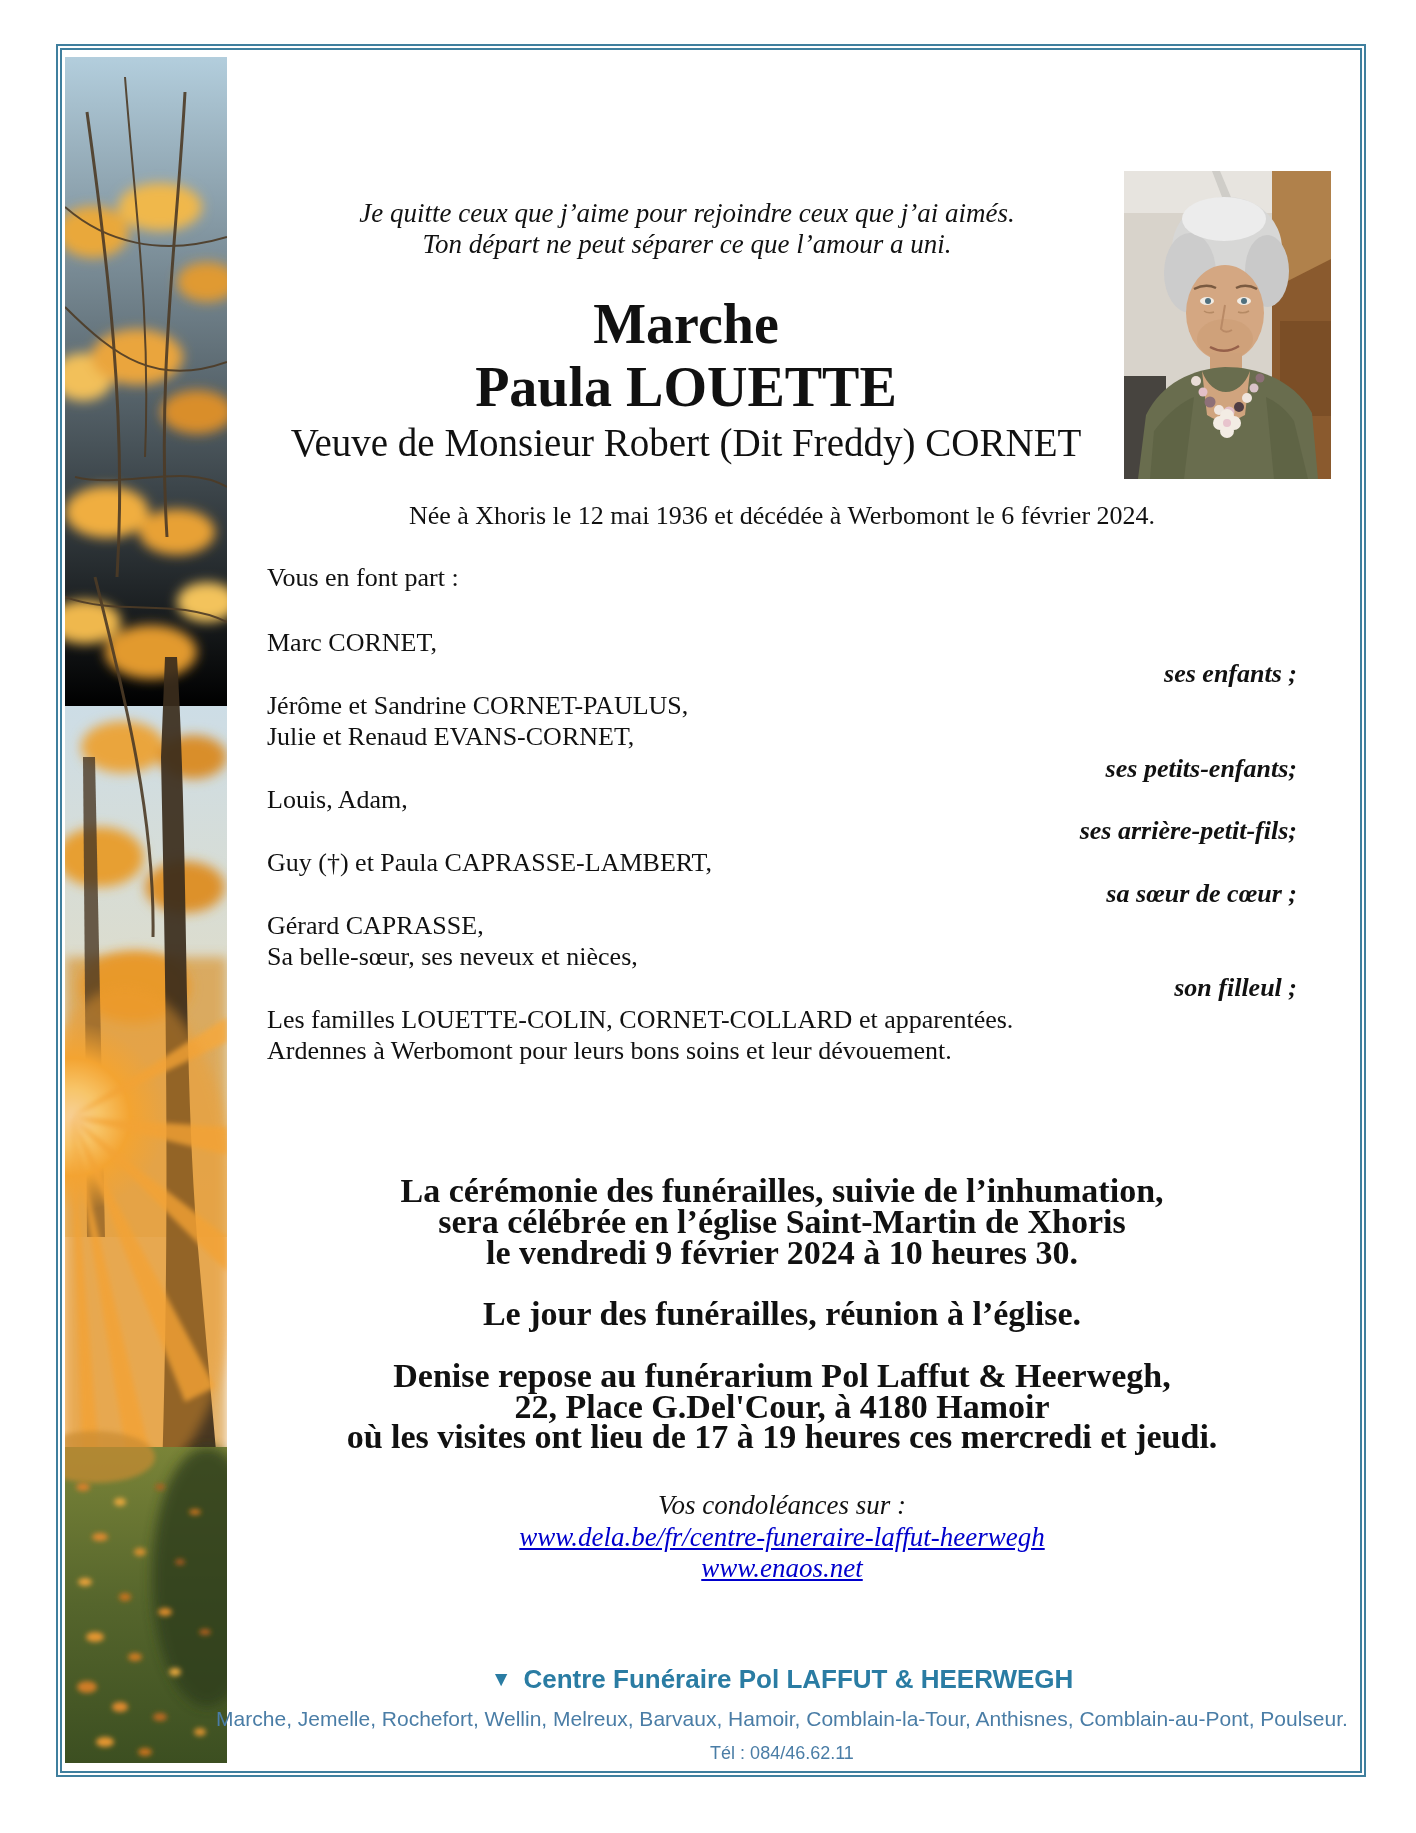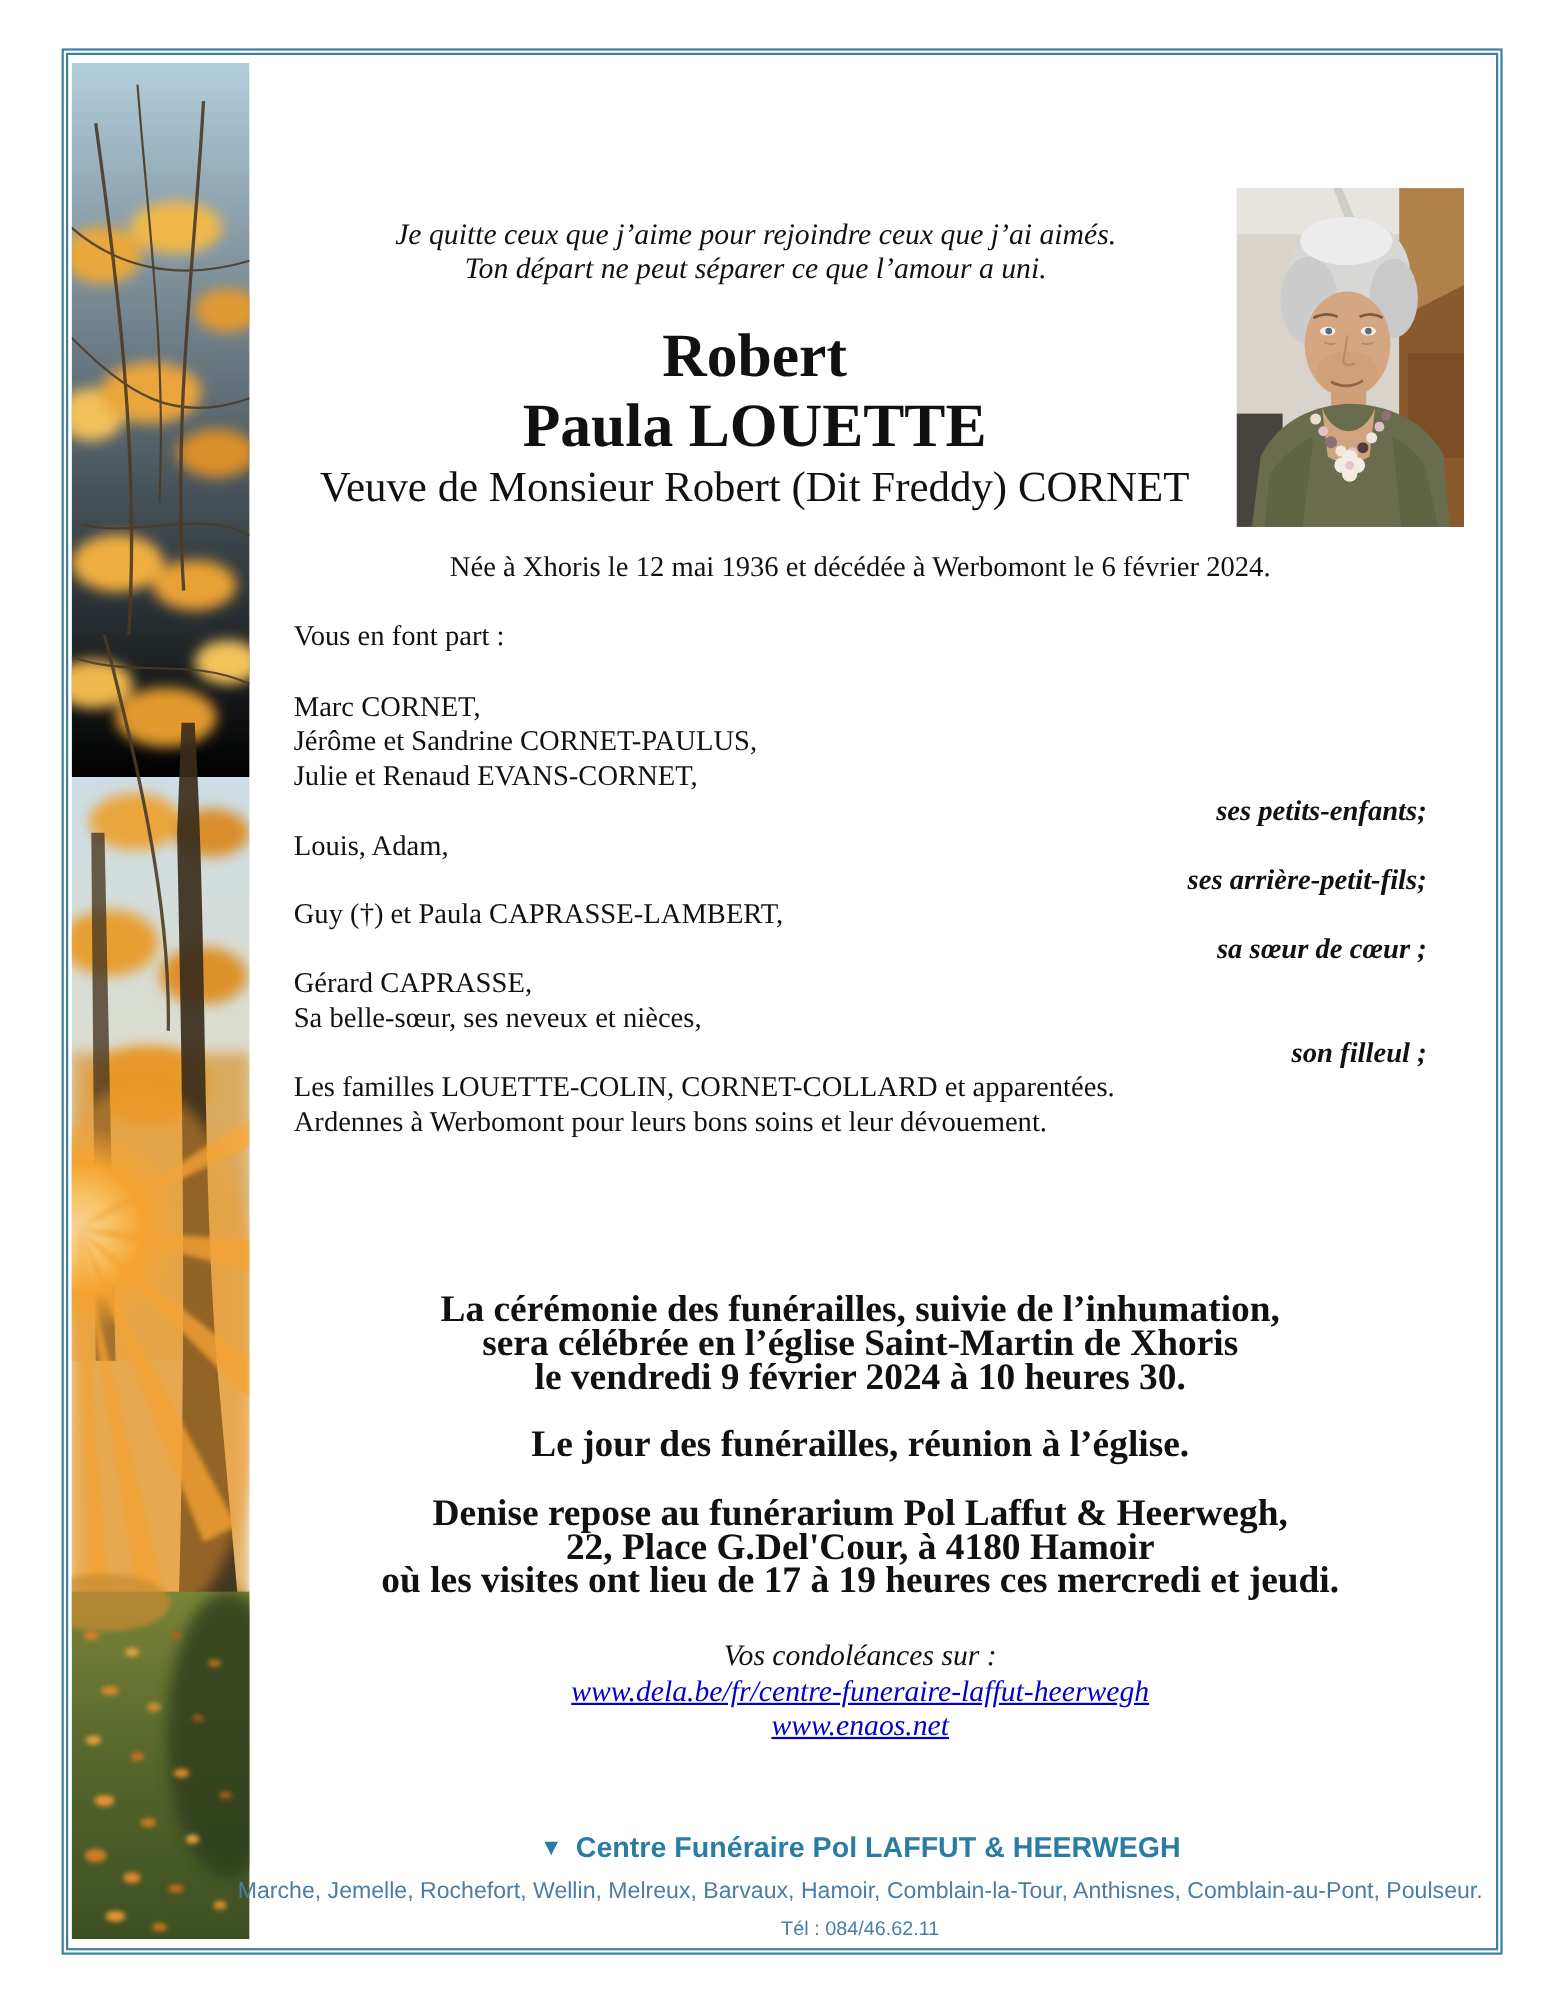--- a/index.html
+++ b/index.html
@@ -235,30 +235,31 @@
   </g>
 </svg>
 </div>
 
 <div class="quote">
   <div>Je quitte ceux que j’aime pour rejoindre ceux que j’ai aimés.</div>
   <div>Ton départ ne peut séparer ce que l’amour a uni.</div>
 </div>
 
 <div class="title-block">
-  <div>Robert</div>
+  <div>Marche</div>
   <div>Paula LOUETTE</div>
 </div>
 <div class="subtitle">Veuve de Monsieur Robert (Dit Freddy) CORNET</div>
 
 <div class="birth">Née à Xhoris le 12 mai 1936 et décédée à Werbomont le 6 février 2024.</div>
 
 <div class="intro">Vous en font part :</div>
 <div class="family">
     <div class="fam-line name">Marc CORNET,</div>
+    <div class="fam-line role">ses enfants ;</div>
     <div class="fam-line name">Jérôme et Sandrine CORNET-PAULUS,</div>
     <div class="fam-line name">Julie et Renaud EVANS-CORNET,</div>
     <div class="fam-line role">ses petits-enfants;</div>
     <div class="fam-line name">Louis, Adam,</div>
     <div class="fam-line role">ses arrière-petit-fils;</div>
     <div class="fam-line name">Guy (†) et Paula CAPRASSE-LAMBERT,</div>
     <div class="fam-line role">sa sœur de cœur ;</div>
     <div class="fam-line name">Gérard CAPRASSE,</div>
     <div class="fam-line name">Sa belle-sœur, ses neveux et nièces,</div>
     <div class="fam-line role">son filleul ;</div>

